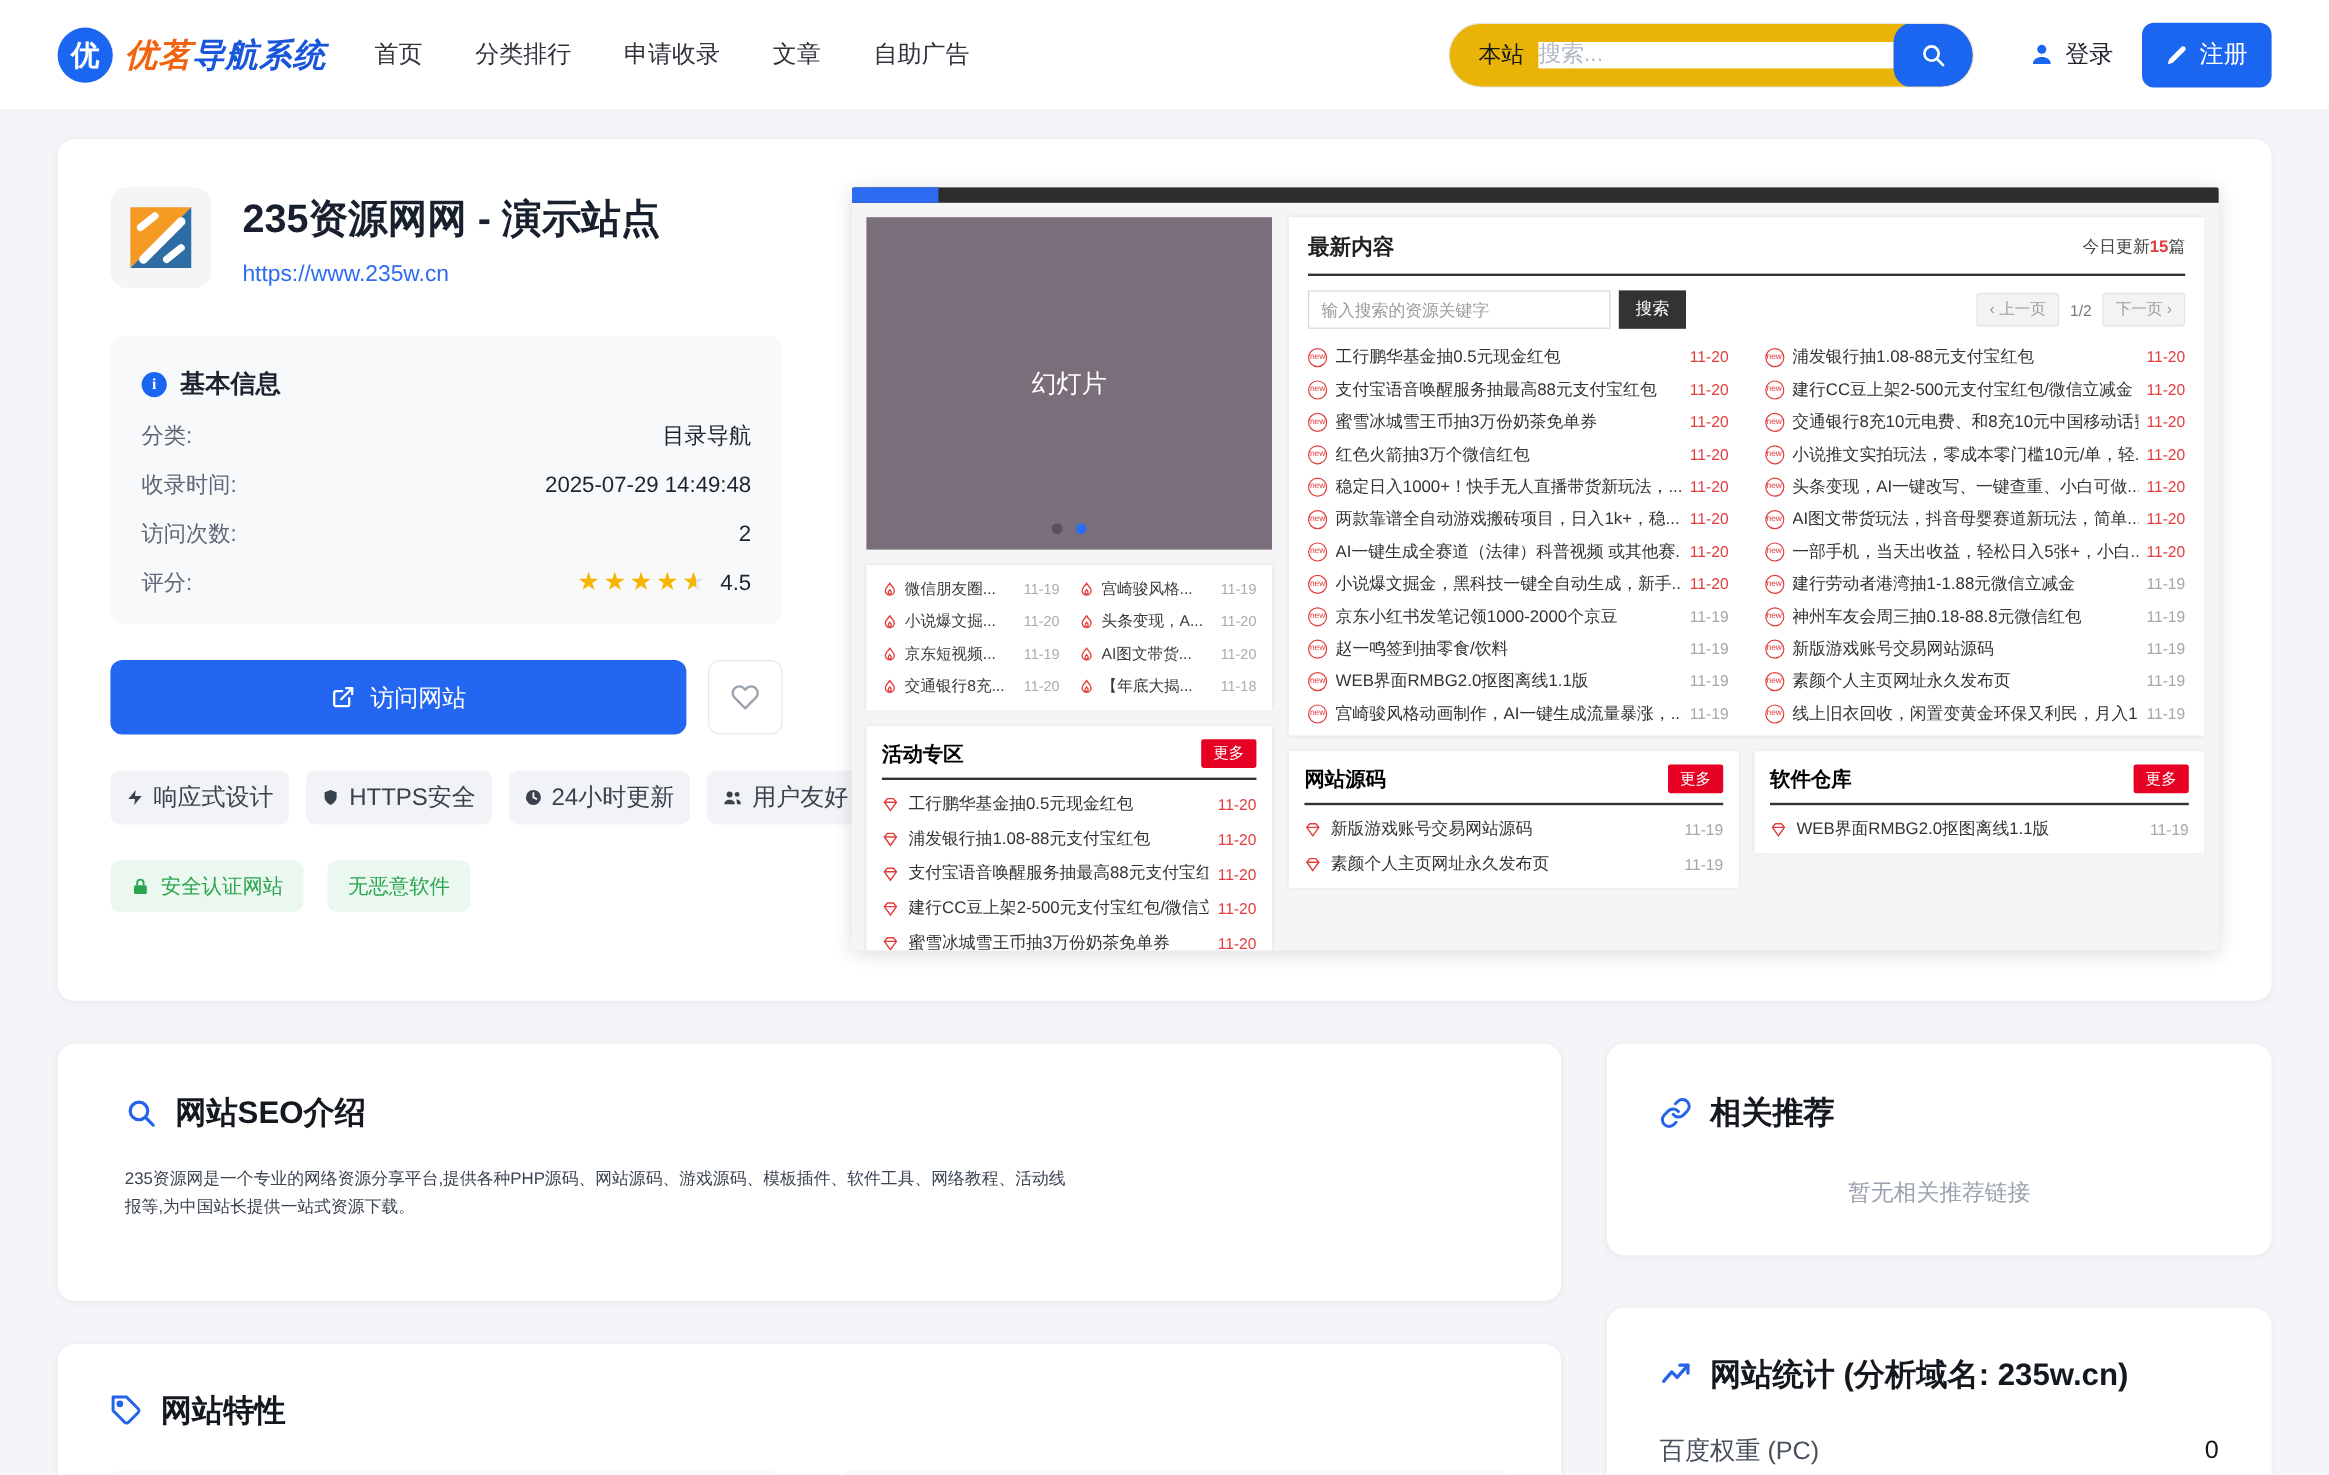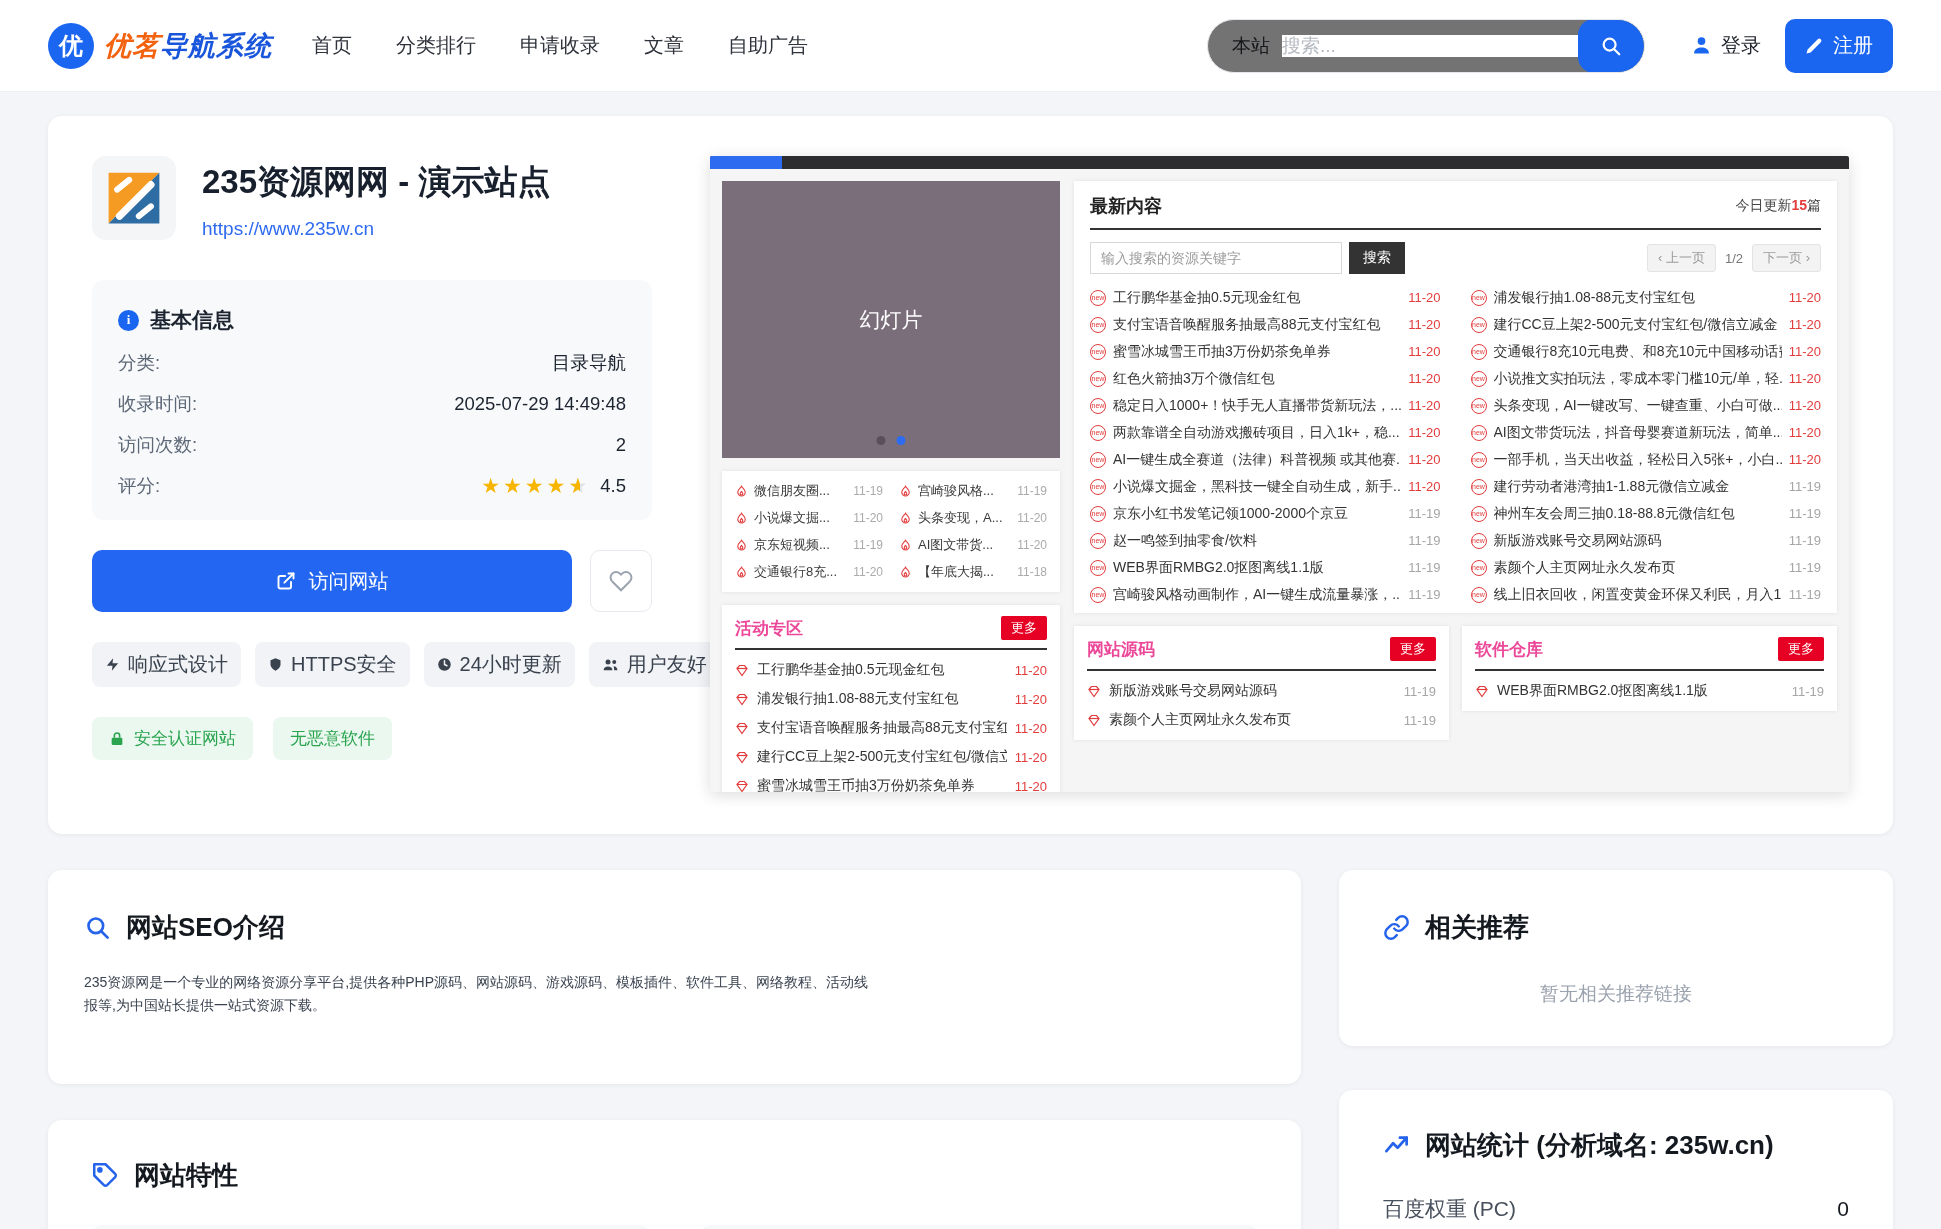--- a/index.html
+++ b/index.html
@@ -11,21 +11,21 @@
   .navbar { height:92px; background:#fff; border-bottom:1px solid #eef0f3;
     display:flex; align-items:center; padding:0 48px; }
   .logo-circle { width:46px; height:46px; border-radius:50%; background:#1a66f0; color:#fff;
     font-size:24px; font-weight:bold; display:flex; align-items:center; justify-content:center; flex:0 0 auto; }
   .brand { font-size:27px; font-weight:800; font-style:italic; margin-left:10px; letter-spacing:1px; white-space:nowrap;}
   .brand .p1 { color:#f2620f; } .brand .p2 { color:#1a56db; }
   .menu { display:flex; gap:44px; margin-left:40px; font-size:20px; color:#2f333b; }
   .menu-item { cursor:pointer; white-space:nowrap; }
   .nav-right { margin-left:auto; display:flex; align-items:center; }
   .searchpill { width:438px; height:54px; border:1px solid #e4e7ec; border-radius:28px;
-    display:flex; align-items:center; overflow:hidden; background:#737373; }
+    display:flex; align-items:center; overflow:hidden; background:#eab308; }
   .scope { font-size:19px; color:#17181c; padding:0 12px 0 24px; cursor:pointer; white-space:nowrap;}
   .searchpill input { border:0; outline:0; flex:1; font-size:19px; color:#333; min-width:0;}
   .searchpill input::placeholder { color:#b4bac2; }
   .searchbtn { width:66px; height:54px; background:#1a66f0; border:0; border-radius:16px 27px 27px 16px;
     display:flex; align-items:center; justify-content:center; cursor:pointer; flex:0 0 auto;}
   .login { display:flex; align-items:center; gap:9px; margin-left:46px; font-size:20px; color:#20242c; cursor:pointer; white-space:nowrap;}
   .register { margin-left:24px; height:54px; padding:0 20px; background:#1a66f0; color:#fff; border:0;
     border-radius:10px; display:flex; align-items:center; gap:10px; font-size:20px; cursor:pointer; white-space:nowrap;}
 
   
@@ -76,21 +76,21 @@
   .dots { position:absolute; bottom:13px; left:50%; transform:translateX(-50%); display:flex; gap:11px; }
   .dot { width:9px; height:9px; border-radius:50%; background:#5a505c; }
   .dot.on { background:#2d6cf0; }
   .pmodule { background:#fff; box-shadow:0 0 4px rgba(0,0,0,.09); padding:11px 13px; }
   .minilist { display:grid; grid-template-columns:1fr 1fr; column-gap:16px; row-gap:9px; }
   .mini-item { display:flex; align-items:center; gap:6px; font-size:13px; color:#3a3a3a; min-width:0;}
   .mini-item .t { flex:1; white-space:nowrap; overflow:hidden; }
   .mini-item .d { color:#ababab; font-size:12px; flex:0 0 auto;}
   .pmod-head { display:flex; justify-content:space-between; align-items:center; padding-bottom:8px;
     border-bottom:2px solid #333; }
-  .pmod-title { font-size:17px; font-weight:700; color:#ec4899; }
+  .pmod-title { font-size:17px; font-weight:700; color:#000000; }
   .more-btn { background:#e60023; color:#fff; font-size:13px; padding:3px 10px; border-radius:2px; cursor:pointer;text-align:center;}
   .pmod-item { display:flex; align-items:center; gap:8px; margin-top:11px; font-size:14px; color:#333; min-width:0;}
   .pmod-item .t { flex:1; white-space:nowrap; overflow:hidden; }
   .pdate { font-size:13px; color:#a6a6a6; flex:0 0 auto;}
   .pdate.hot { color:#e23c3c; }
   .pright { flex:1; min-width:0; display:flex; flex-direction:column; gap:13px; }
   .latest { height:432px; flex:0 0 auto; padding:13px 16px;}
   .latest-head { display:flex; justify-content:space-between; align-items:center; padding-bottom:10px;
     border-bottom:2px solid #333; }
   .latest-title { font-size:18px; font-weight:700; color:#222; }
@@ -109,21 +109,21 @@
   .new-ic { width:16px; height:16px; border:1px solid #e23c3c; border-radius:50%; color:#e23c3c;
     font-size:7px; display:flex; align-items:center; justify-content:center; flex:0 0 auto; }
   .bottom-mods { display:flex; gap:13px; align-items:flex-start; }
   .bottom-mods .pmodule { flex:1; min-width:0;}
 
   
   .grid2 { display:flex; gap:38px; margin-top:36px; align-items:flex-start; }
   .colL { width:1253px; flex:0 0 auto; display:flex; flex-direction:column; gap:36px; }
   .colR { flex:1; display:flex; flex-direction:column; gap:44px; }
   .sec-head { display:flex; align-items:center; gap:15px; font-size:26px; font-weight:700; color:#14191f; }
-  .seo-card { padding:40px 36px; height:214px; }
+  .seo-card { padding:40px 56px; height:214px; }
   .seo-text { margin-top:26px; font-size:14px; color:#3a4350; line-height:1.62; max-width:790px; }
   .related-card { padding:40px 44px; height:176px; }
   .empty-text { text-align:center; color:#9aa2ad; font-size:19px; margin-top:36px; }
   .stats-card { padding:38px 44px; height:300px;}
   .stat-row { display:flex; justify-content:space-between; align-items:center; font-size:21px; color:#47505c; margin-top:32px; }
   .stat-row .v { color:#14191f; display:flex; gap:20px;}
   .features-card { padding:38px 44px; height:220px; }
   .feature-chips { display:flex; gap:52px; margin-top:32px; }
   .chip { flex:1; background:#f7f8fa; border-radius:10px; padding:17px 22px; display:flex; align-items:center;
     gap:18px; font-size:20px; color:#222b38; }

